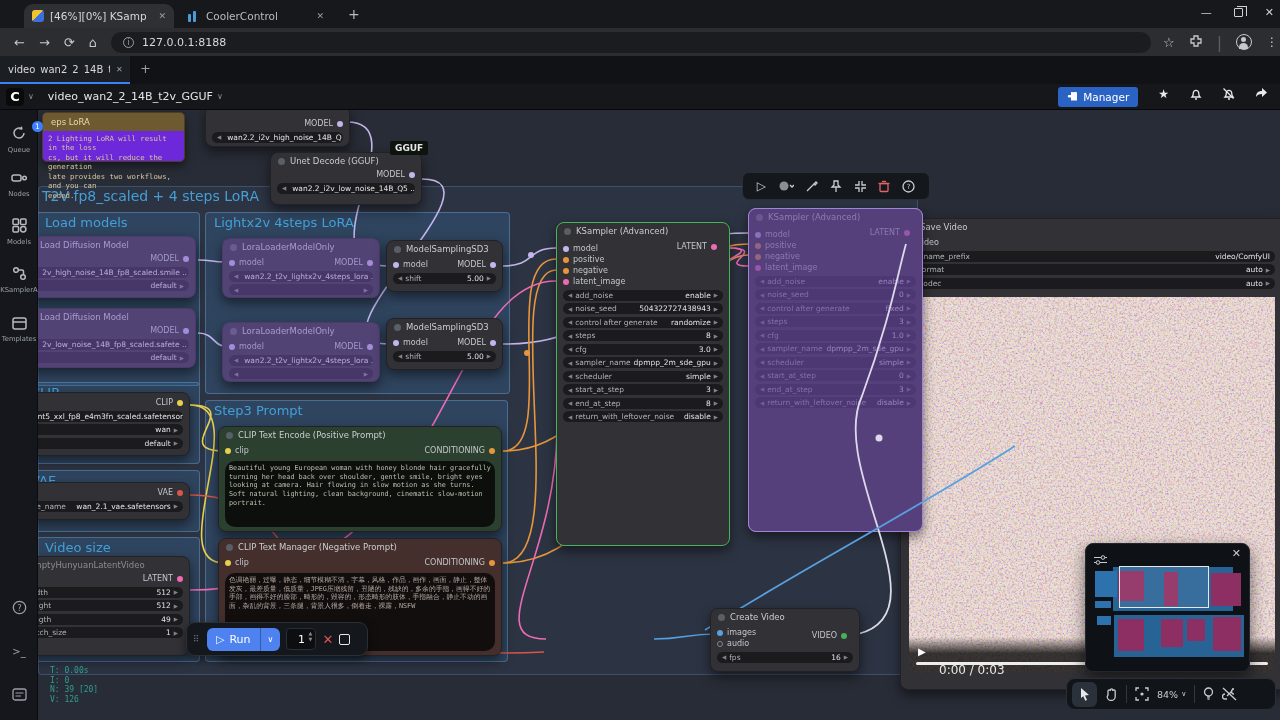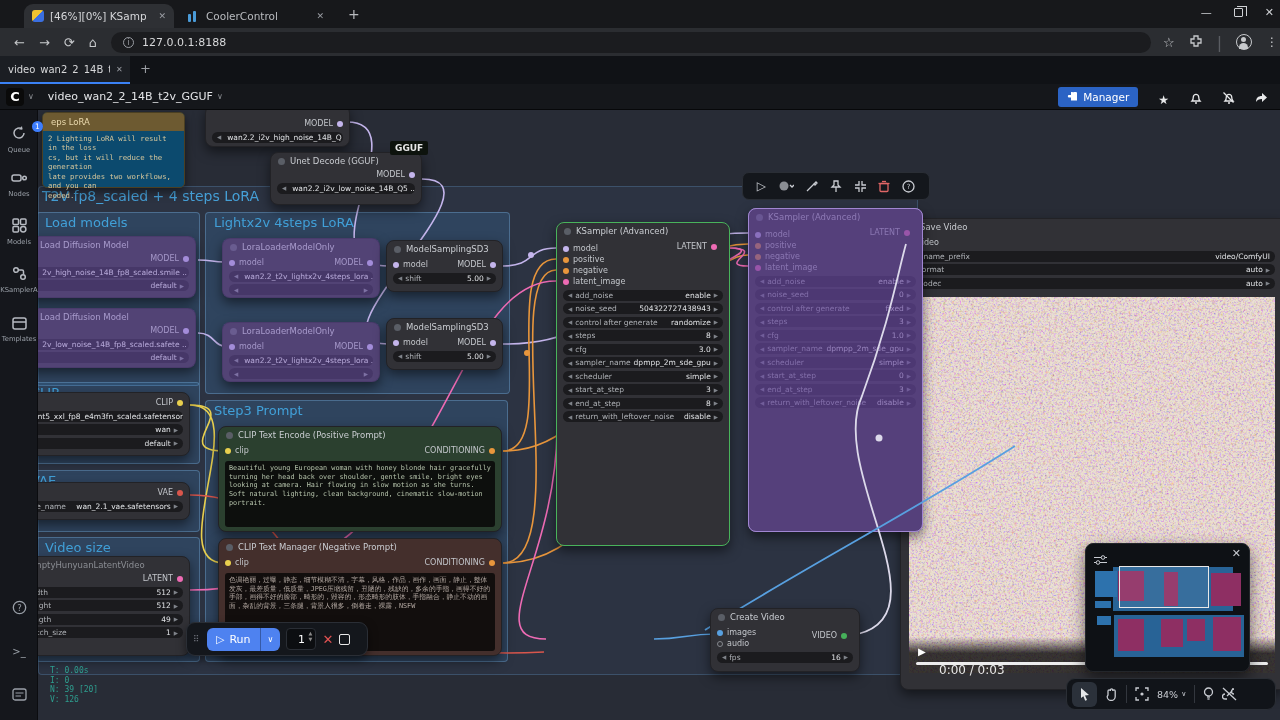--- a/index.html
+++ b/index.html
@@ -36,21 +36,21 @@
   #wfbar{position:absolute;top:56px;left:0;width:1280px;height:28px;background:#101216;z-index:60}
   #wftab{position:absolute;left:0;top:0;width:130px;height:28px;background:#1b1e23;display:flex;align-items:center;padding:0 8px;gap:6px;border-bottom:2px solid #3b82f6}
   #wftab span{font-size:10px;color:#d7d8da;white-space:nowrap;overflow:hidden}
   #wfplus{position:absolute;left:140px;top:5px;font-size:13px;color:#9a9da3}
 
   
   #menubar{position:absolute;top:84px;left:0;width:1280px;height:26px;background:#15171b;z-index:60;display:flex;align-items:center;border-bottom:1px solid #07080a}
   #logo{width:18px;height:18px;margin-left:6px;background:#0a0a0a;border-radius:4px;color:#fff;font-weight:bold;font-size:13px;text-align:center;line-height:18px}
   .chev{color:#8b8e93;font-size:8px;margin:0 4px}
   #wfname{font-size:11px;color:#e4e5e8;margin-left:10px}
-  #mbright{margin-left:auto;display:flex;align-items:flex-end;gap:20px;margin-right:12px}
+  #mbright{margin-left:auto;display:flex;align-items:flex-start;gap:20px;margin-right:12px}
   #managerbtn{background:#2b63c4;border-radius:3px;height:20px;display:flex;align-items:center;gap:5px;padding:0 9px;color:#fff;font-size:10.5px}
   .mbic{color:#e8e9eb;font-size:12px}
 
   
   #sidebar{position:absolute;top:110px;left:0;width:38px;height:610px;background:#15171c;z-index:55;border-right:1px solid #0b0c0f}
   .sbitem{position:absolute;left:0;width:38px;text-align:center;color:#b6bac1}
   .sbitem .lbl{display:block;font-size:6.8px;color:#9aa0a8;margin-top:1px}
   .sbitem svg{stroke:#b6bac1;fill:none;stroke-width:1.5}
   #qbadge{position:absolute;left:21px;top:-4px;width:11px;height:11px;background:#3d7eff;border-radius:50%;color:#fff;font-size:7.5px;line-height:11px;text-align:center}
 
@@ -85,21 +85,21 @@
   .outabs{position:absolute;right:6px}
   .widget{height:11px;border-radius:6px;background:#1b1b1e;display:flex;align-items:center;gap:3px;
     padding:0 5px;margin:2.5px 6px;font-size:7.5px;color:#aeb1b6;overflow:hidden;white-space:nowrap}
   .widget .wv{margin-left:auto;color:#e0e2e5}
   .widget .arr{font-size:5.5px;color:#7f838a;flex:none}
   .bypass:after{content:"";position:absolute;inset:-1px;background:rgba(124,92,196,.45);border-radius:8px;pointer-events:none}
   .running{border:1.5px solid #cdc2ea}
   .running:after{content:"";position:absolute;inset:-1px;background:rgba(118,78,188,.52);border-radius:8px;pointer-events:none}
   .running .nt,.running .port,.running .widget{opacity:.75}
   .sel-green{border:1.4px solid #49b35b}
-  .ta{position:absolute;left:6px;right:6px;background:#0d0f0d;border-radius:3px;color:#b4c2aa;
+  .ta{position:absolute;left:6px;right:6px;background:#0d0f0d;border-radius:10px;color:#b4c2aa;
     font-family:"DejaVu Sans Mono",monospace;font-size:6.8px;line-height:1.28;padding:3px 4px;overflow:hidden}
   #n-pos{background:#2b402f}
   #n-neg{background:#442f2c}
   #n-neg .ta{background:#120e0d;color:#b3a8a1}
 
   #n-unettop{left:205px;top:105px;width:145px;height:42px;padding-top:12px}
   #gguf{position:absolute;left:390px;top:141px;background:#0d130d;color:#e8e8e8;font-weight:bold;
     font-size:9px;padding:2px 5px;border-radius:2px;z-index:4}
   #n-unet{left:270px;top:152px;width:152px;height:53px}
   #n-ld1{left:20px;top:236px;width:176px;height:62px}
@@ -114,21 +114,21 @@
   #n-pos{left:218px;top:426px;width:284px;height:106px}
   #n-neg{left:218px;top:538px;width:284px;height:118px}
   #n-clipload{left:8px;top:392px;width:182px;height:64px;padding-top:4px}
   #n-vaeload{left:8px;top:482px;width:182px;height:38px;padding-top:4px}
   #n-latent{left:8px;top:556px;width:182px;height:100px}
   #n-vdec{left:540px;top:612px;width:118px;height:58px;z-index:7}
   #n-cvid{left:710px;top:608px;width:150px;height:64px;z-index:7}
   #n-bottom{left:36px;top:704px;width:176px;height:16px;background:#4a3619;border:1px solid #2c2012;border-radius:6px 6px 0 0;z-index:3}
   #n-bottom .nt{color:#d19a4e}
 
-  #note{position:absolute;left:42px;top:112px;width:143px;height:76px;z-index:3;background:#0c4a6e;
+  #note{position:absolute;left:42px;top:112px;width:143px;height:50px;z-index:3;background:#6d28d9;
     border:1px solid #4a3f22;border-radius:5px;box-shadow:0 4px 10px rgba(0,0,0,.5)}
   #note .nhd{height:18px;background:#6d5a31;border-radius:4px 4px 0 0;display:flex;align-items:center;
     padding:0 8px;font-size:8.5px;color:#ead9ae}
   #note .nbody{padding:3px 5px;font-size:7.3px;line-height:1.3;color:#d6c79c;white-space:pre-line;
     font-family:"DejaVu Sans Mono",monospace}
 
   
   #vwrap{position:absolute;left:8px;top:78px;width:366px;height:376px;overflow:hidden;background:#e9e0cf}
   #vctl{position:absolute;left:8px;top:418px;width:366px;height:36px;
     background:linear-gradient(rgba(0,0,0,0),rgba(5,5,5,.78) 45%);z-index:2}

